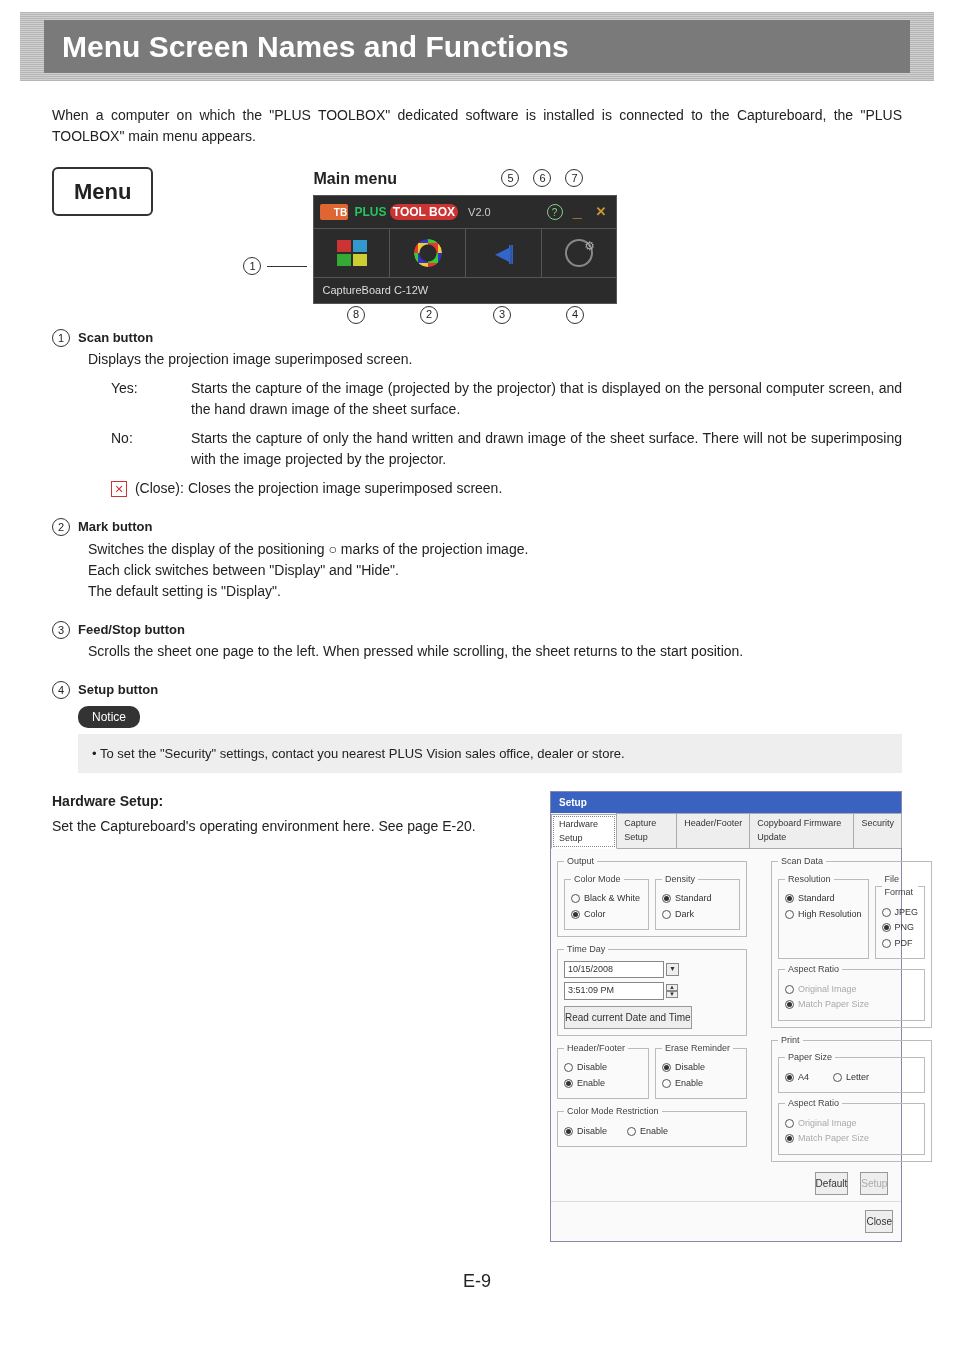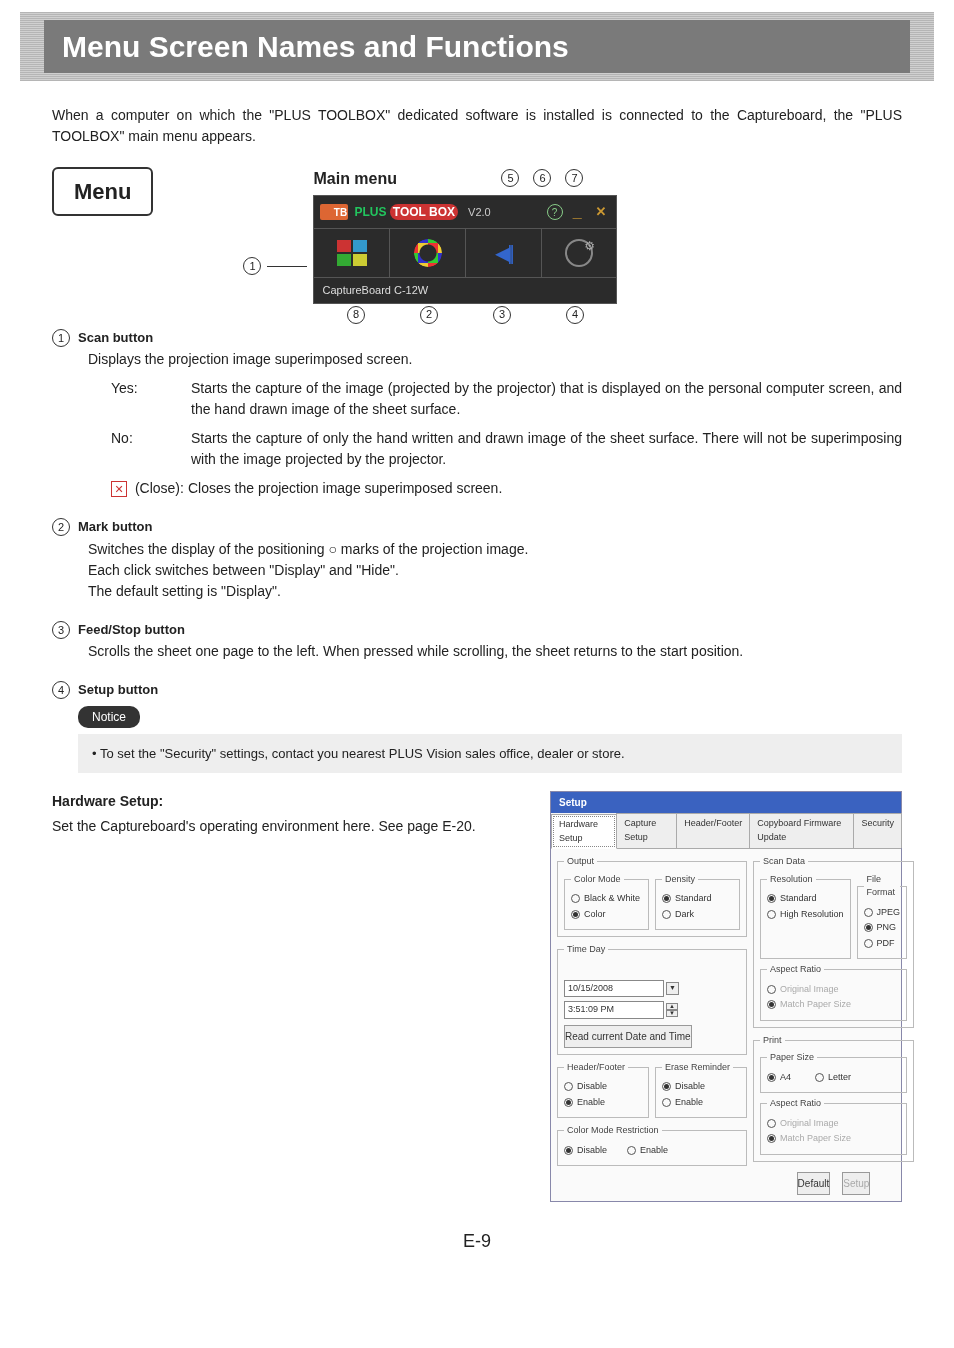--- a/index.html
+++ b/index.html
@@ -127,21 +127,21 @@
   .setup-text .hw-title { font-weight:bold; margin-bottom:4px; }
   .setup-text p { text-align:justify; }
 
   .setup-dialog {
     width:352px; border:1px solid #88a; font-size:10px; color:#333;
   }
   .dlg-title { background:#3a62c0; color:#fff; padding:3px 8px; font-weight:bold; }
   .tabstrip { display:flex; border-bottom:1px solid #aaa; background:#f4f4f4; }
   .tab { padding:3px 7px; border:1px solid #aaa; border-bottom:none; margin-right:-1px; background:#eee; font-size:9px; cursor:default; }
   .tab.active { background:#fff; position:relative; top:1px; border-bottom:1px solid #fff; outline:1px dotted #888; outline-offset:-3px; }
-  .dlg-body { display:flex; gap:6px; padding:6px; background:#fafafa; }
+  .dlg-body { display:flex; gap:24px; padding:6px; background:#fafafa; }
   .col { display:flex; flex-direction:column; gap:6px; }
   .col.left { flex:0 0 190px; }
   .col.right { flex:1; }
   fieldset { border:1px solid #bbb; padding:4px 6px 6px 6px; }
   legend { font-size:9px; padding:0 3px; color:#444; }
   .radio-row { display:flex; align-items:center; gap:4px; margin:2px 0; font-size:9px; white-space:nowrap; }
   .radio { width:9px; height:9px; border:1px solid #555; border-radius:50%; display:inline-flex; align-items:center; justify-content:center; flex-shrink:0; }
   .radio.sel::after { content:""; width:5px; height:5px; background:#333; border-radius:50%; }
   .hgroup { display:flex; gap:6px; }
   .hgroup > fieldset { flex:1; }
@@ -320,21 +320,21 @@
               <div class="radio-row">
                   <span class="radio"></span>
                   <span>Dark</span>
                 </div>
             </fieldset>
           </div>
         </fieldset>
 
         <fieldset>
           <legend>Time Day</legend>
-          <div class="spin" style="margin-bottom:4px;margin-top:19px;">
+          <div class="spin" style="margin-bottom:4px;">
             <span class="txt-input">10/15/2008</span>
             <span style="border:1px solid #888; background:#eee; padding:0 2px; font-size:7px;">▼</span>
           </div>
           <div class="spin">
             <span class="txt-input">3:51:09 PM</span>
             <span class="spin-btns">
               <span class="spin-btn">▲</span>
               <span class="spin-btn">▼</span>
             </span>
           </div>
@@ -453,16 +453,19 @@
           </fieldset>
         </fieldset>
 
         <div style="display:flex; gap:12px; justify-content:center; margin-top:4px;">
           <span class="btn">Default</span>
           <span class="btn disabled">Setup</span>
         </div>
       </div>
     </div>
 
+    <div class="btn-row">
+      <span class="btn">Close</span>
+    </div>
   </div>
 </div>
 
 <div class="page-num">E-9</div>
 
 </body></html>

